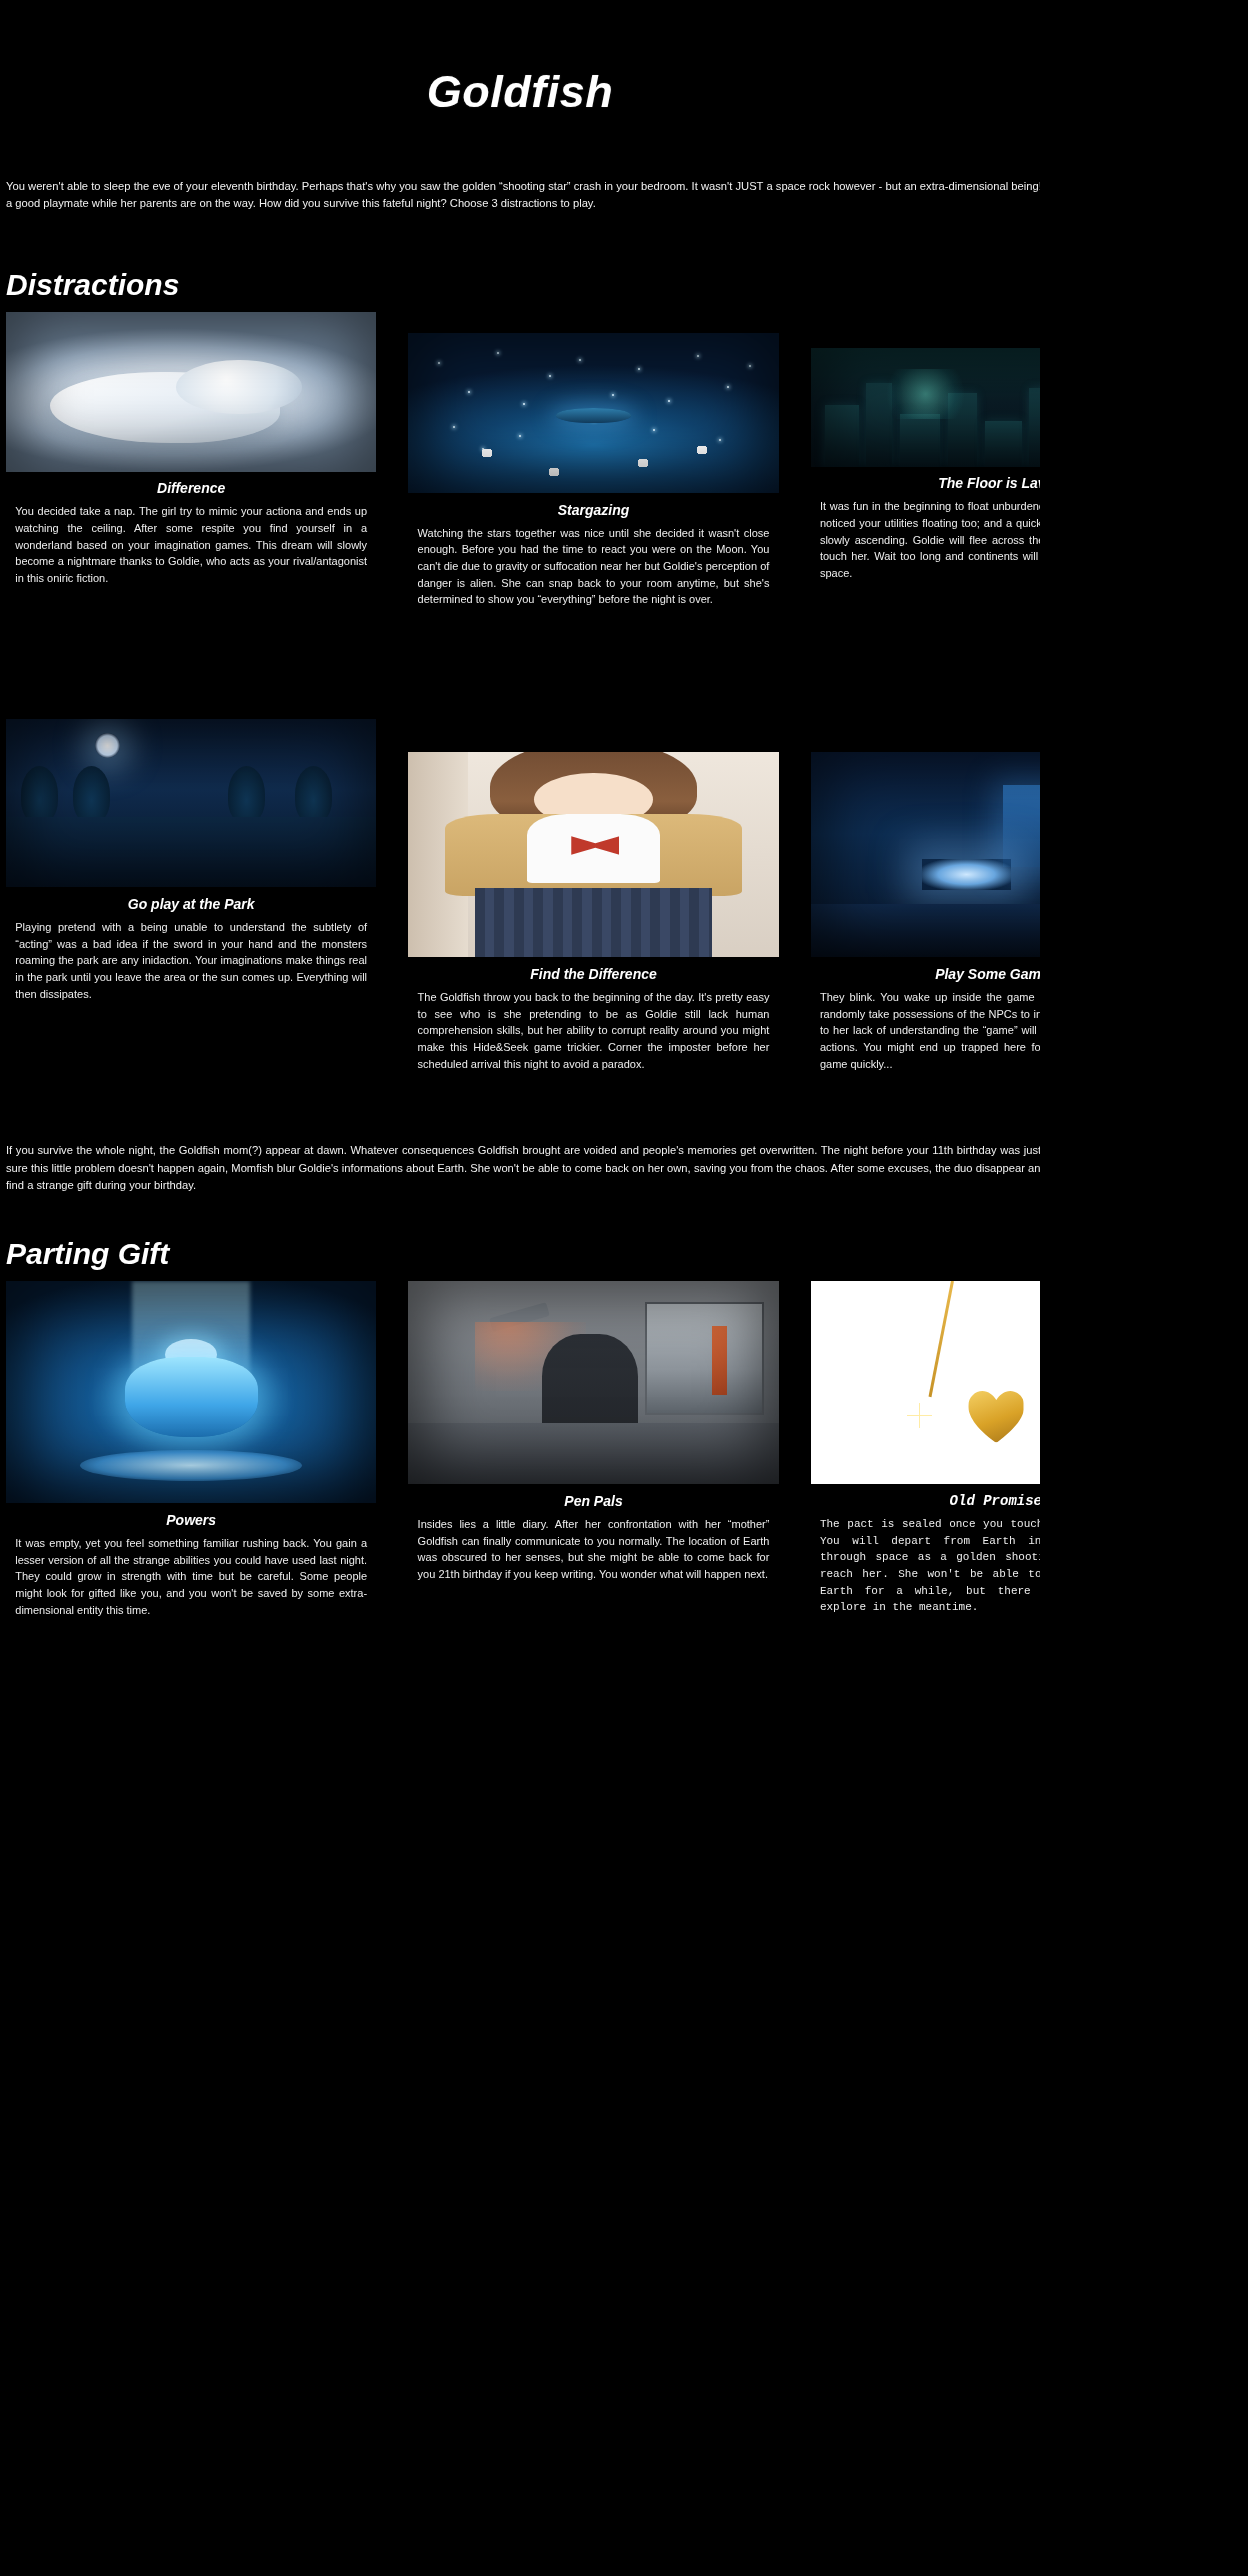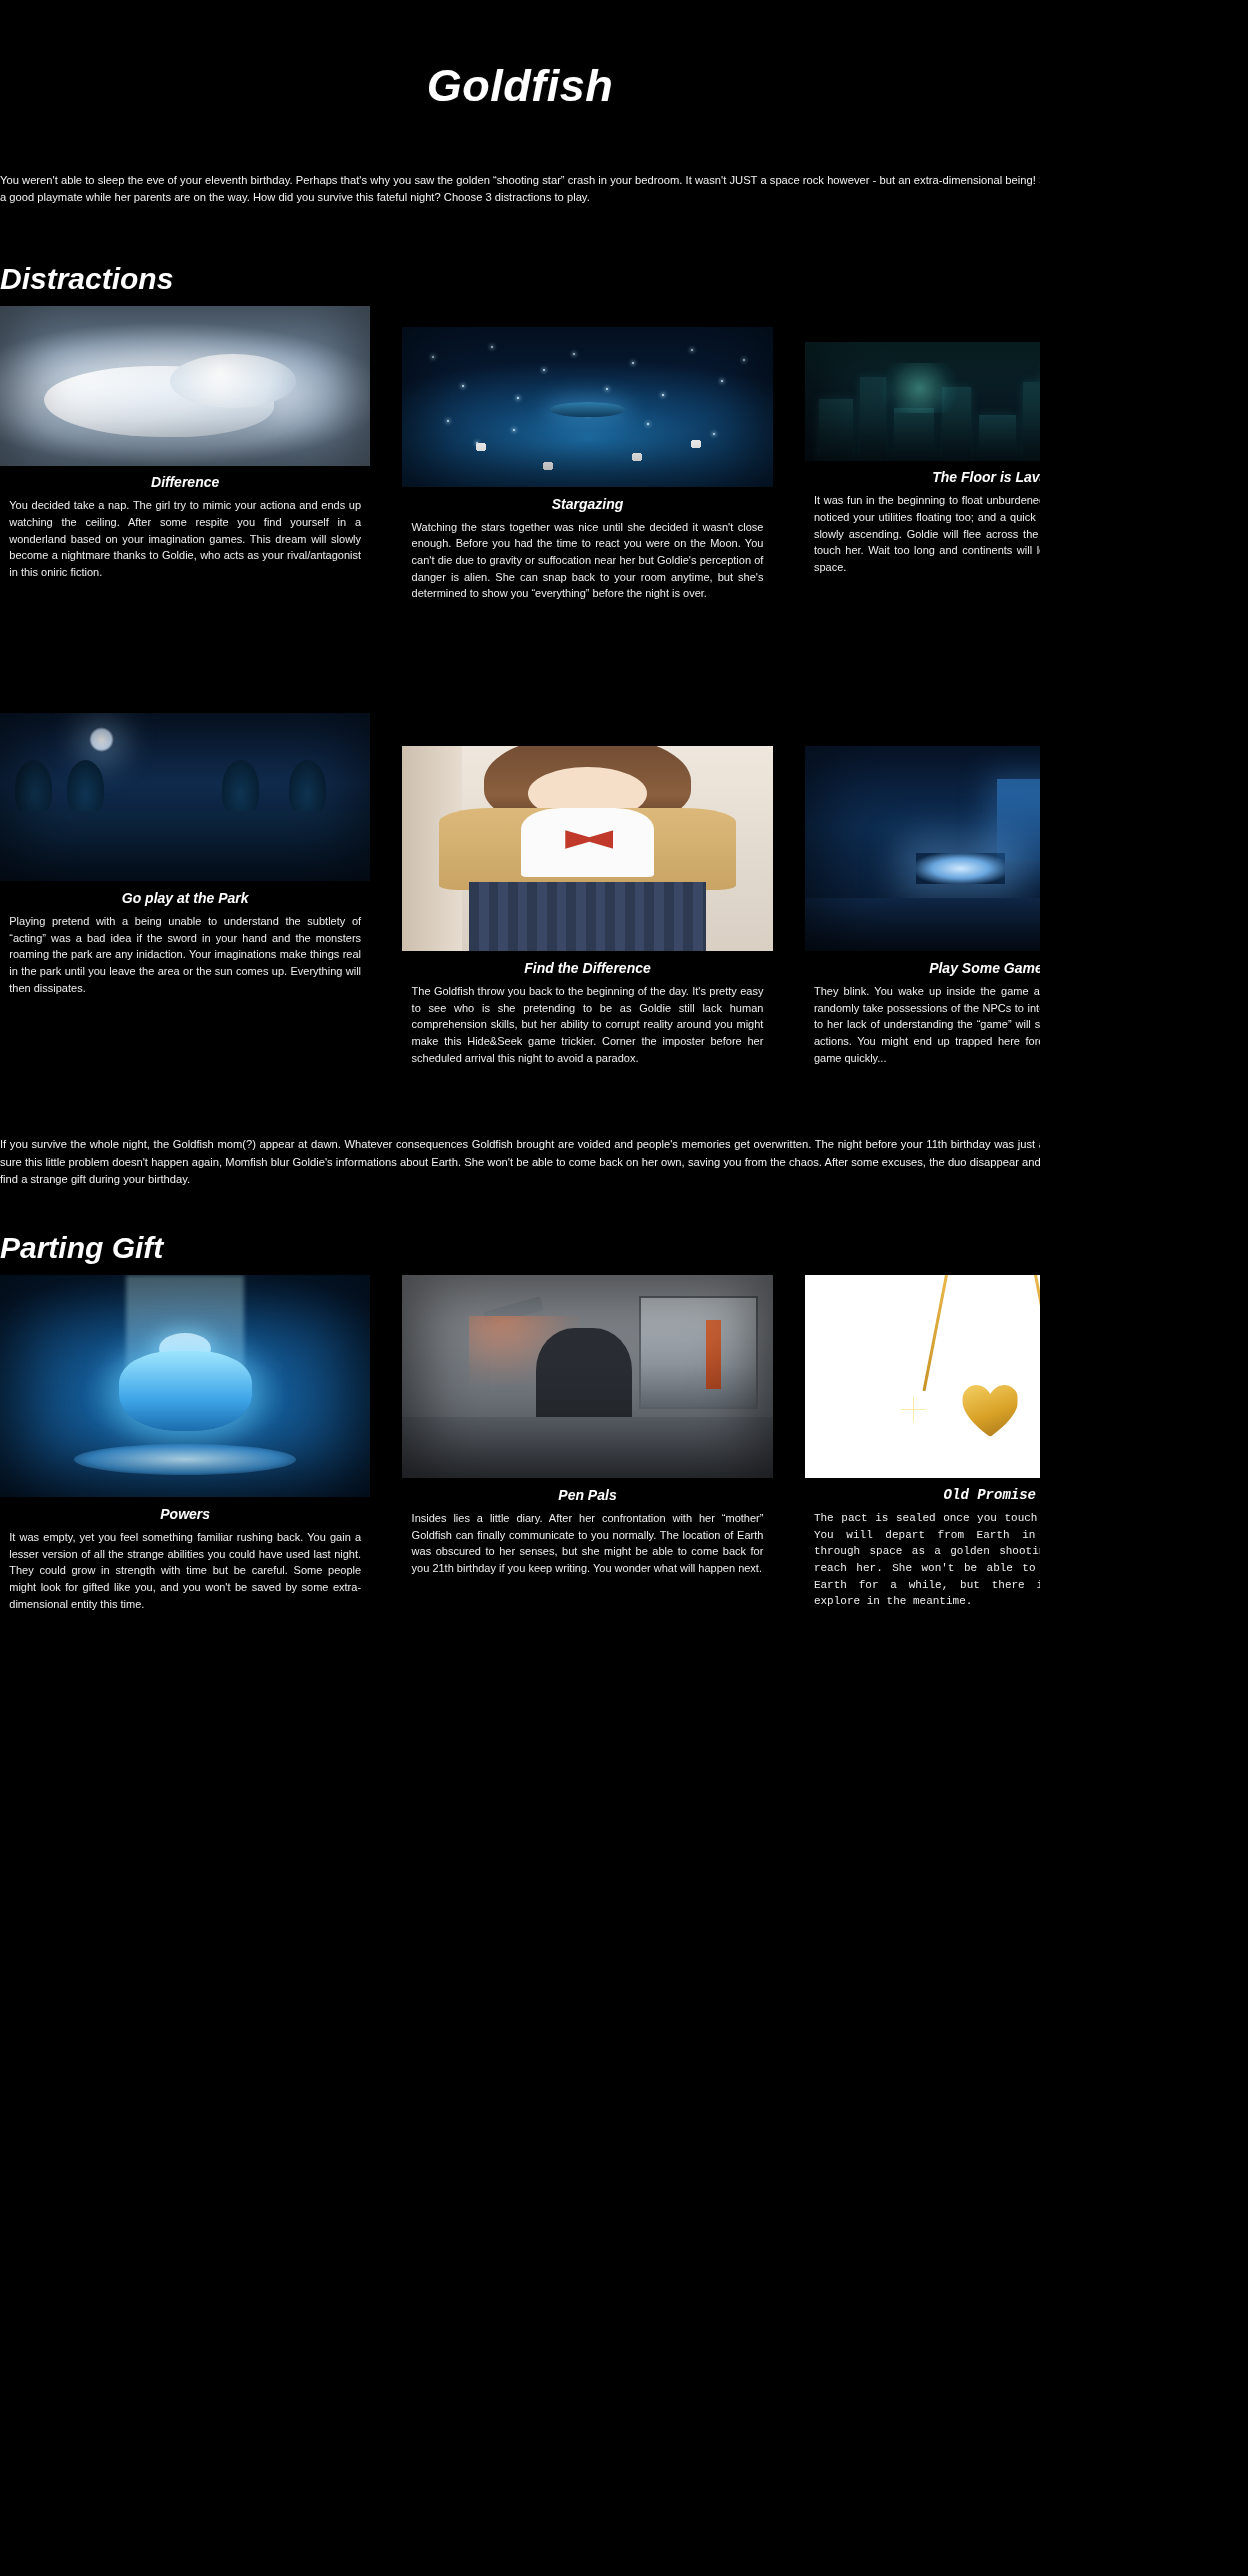--- a/index.html
+++ b/index.html
@@ -11,21 +11,21 @@
   }
   body {
     font-family: "Liberation Sans", sans-serif;
     color: #ffffff;
   }
   .page {
     width: 1040px;
     min-height: 2576px;
     background: #000000;
     position: relative;
-    padding: 0;
+    padding: 6px;
     overflow: hidden;
   }
   .title {
     text-align: center;
     font-size: 45px;
     font-style: italic;
     font-weight: bold;
     letter-spacing: 0.5px;
     margin: 0;
     padding-top: 60px;

